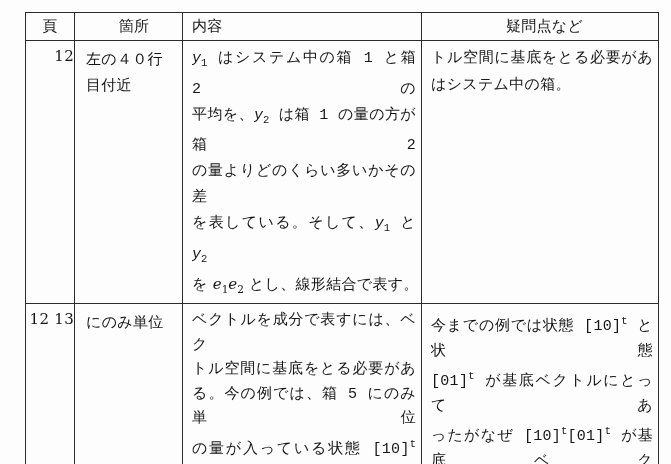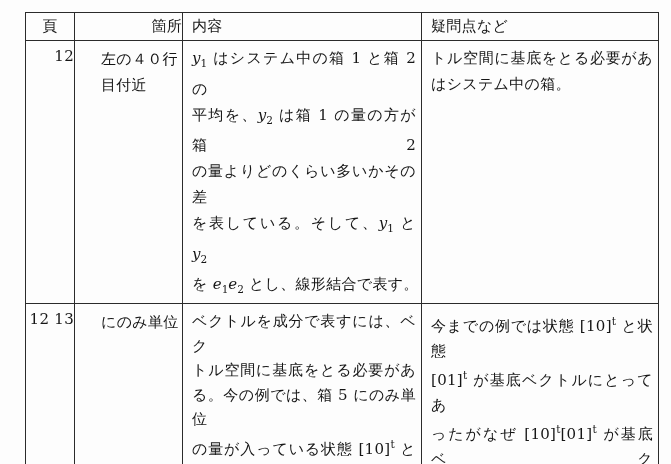--- a/index.html
+++ b/index.html
@@ -20,39 +20,40 @@
     vertical-align:top;
     font-weight:normal;
     font-size:15px;
     letter-spacing:0.3px;
     padding:0;
     overflow:hidden;
   }
   thead tr{height:28px;}
   th{padding-top:4px !important;}
   th.h-page{text-align:center;}
-  th.h-loc{text-align:right;padding-left:11px !important;}
+  th.h-loc{text-align:center;padding-left:11px !important;}
   th.h-content{text-align:left;padding-left:9px !important;margin-top:26px;}
-  th.h-question{text-align:left;padding-left:9px !important;}
+  th.h-question{text-align:center;padding-left:9px !important;}
 
   td.c-page{text-align:right;padding-top:6px !important;}
   td.c-loc{padding:6px 4px 0 11px !important;}
   td.c-content{padding:5px 5px 0 9px !important;}
   td.c-question{padding:5px 5px 0 9px !important;}
 
   .ln{white-space:nowrap;}
   .c-content .ln.just, .c-question .ln.just{
     text-align:justify;text-align-last:justify;white-space:normal;
     text-justify:inter-character;
+    font-family:Liberation Mono, monospace;
   }
   tr.r0 td{height:130px;}
   tr.r1 td{height:270px;}
   tr.r0 .ln{line-height:25.8px;}
   tr.r1 .ln{line-height:24.5px;}
-  .c-loc .ln{line-height:25.8px;margin-left:15px;}
+  .c-loc .ln{line-height:25.8px;}
   sub,sup{font-size:70%;letter-spacing:0;}
   sup{vertical-align:super;}
   i{font-style:italic;letter-spacing:0;}
 </style>
 </head>
 <body>
 
 <div class="page">
   <table class="review">
     <colgroup>

